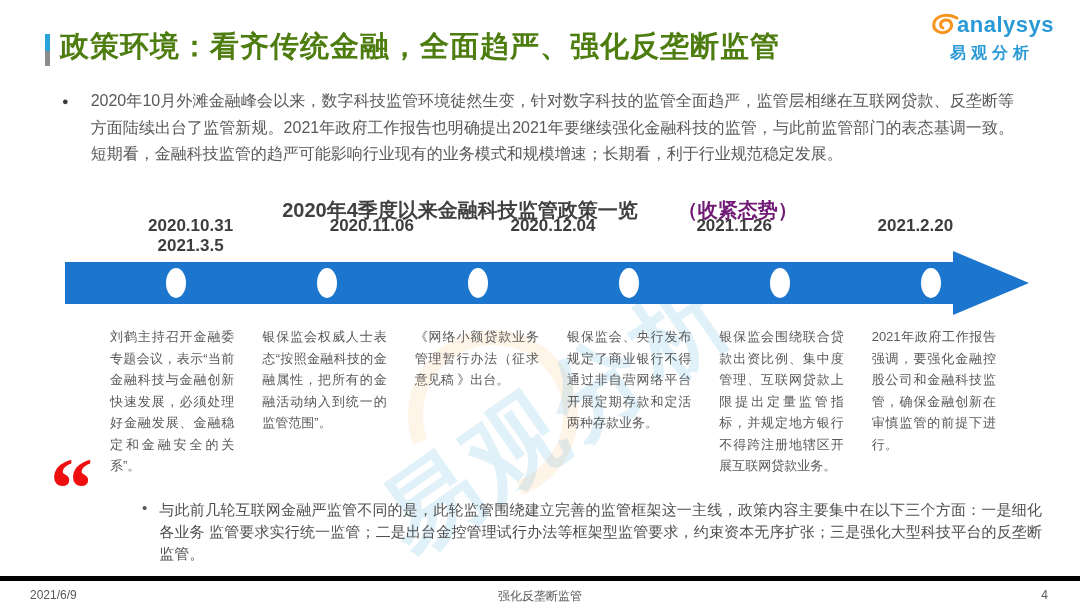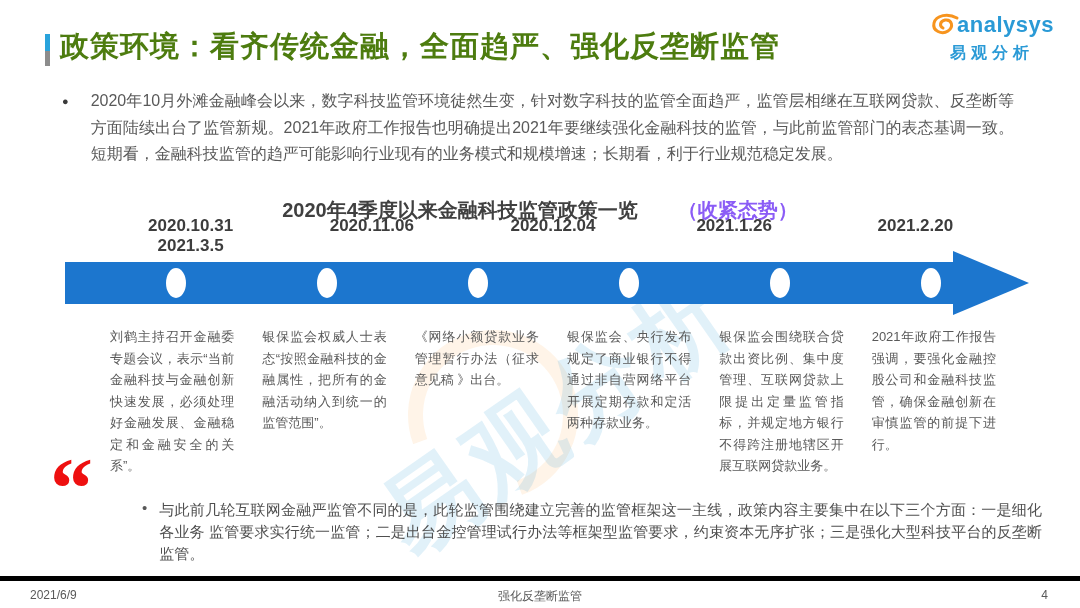--- a/index.html
+++ b/index.html
@@ -21,21 +21,21 @@
 
   
   .intro{position:absolute;left:62px;top:88px;width:952px;display:flex;}
   .intro-bullet{font-size:11px;color:#3A3A3A;margin:7px 22px 0 0;flex:none;}
   .intro-text{font-size:16px;line-height:26.5px;color:#595959;text-align:justify;}
 
   
   .chart-title{position:absolute;left:0;top:197px;width:1080px;text-align:center;
                font-size:20px;font-weight:bold;}
   .chart-title .main{color:#404040;}
-  .chart-title .hl{color:#8b5cf6;margin-left:40px;}
+  .chart-title .hl{color:#701a75;margin-left:40px;}
 
   .dates{position:absolute;left:100px;top:216px;width:906px;display:grid;grid-template-columns:repeat(5,1fr);}
   .date{text-align:center;font-size:17px;font-weight:bold;color:#3D3D3D;}
 
   .arrow-body{position:absolute;left:65px;top:262px;width:888px;height:42px;background:#1C76CE;}
   .arrow-head{position:absolute;left:953px;top:251px;width:0;height:0;
               border-left:76px solid #1C76CE;border-top:32px solid transparent;border-bottom:32px solid transparent;}
   .nodes{position:absolute;left:100px;top:262px;width:906px;height:42px;display:grid;grid-template-columns:repeat(6,1fr);}
   .node-cell{display:flex;align-items:center;justify-content:center;}
   .node{width:20px;height:30px;background:#fff;border-radius:50%;}

